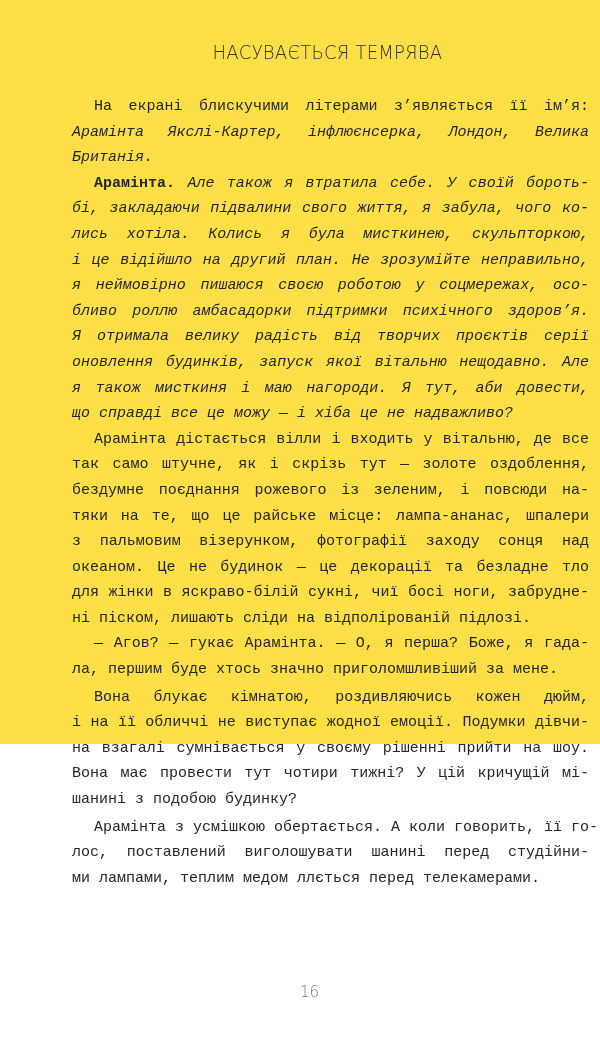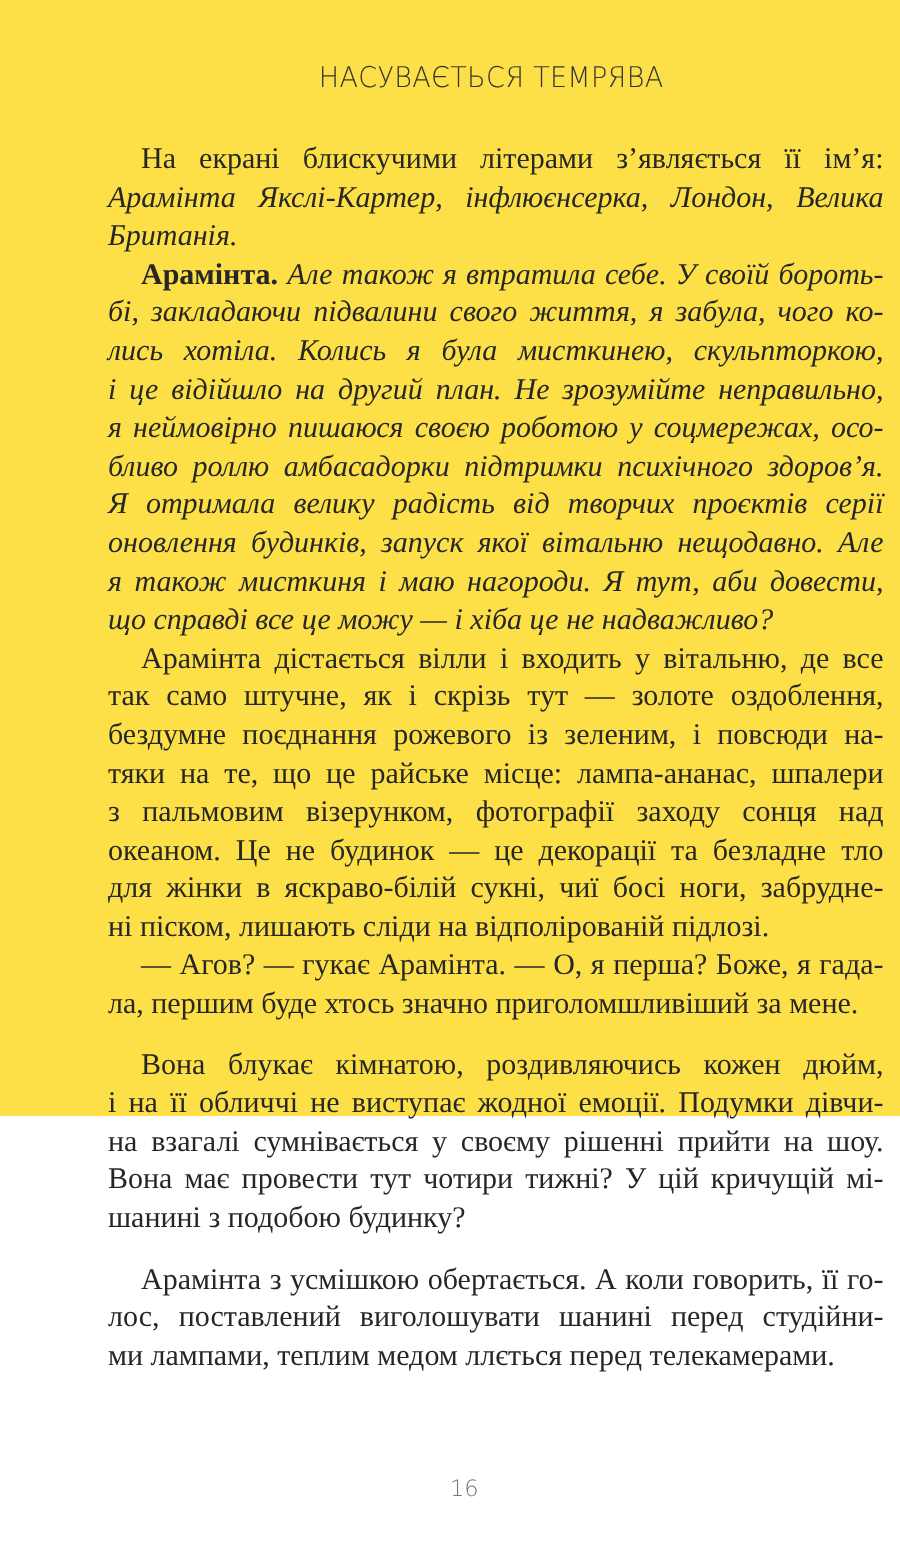--- a/index.html
+++ b/index.html
@@ -32,39 +32,39 @@
       letter-spacing: 0.2px;
       color: #333;
       transform: scaleX(0.95);
       transform-origin: 327px 0;
     }
     .body-text {
       position: absolute;
       left: 72px;
       top: 94px;
       width: 517px;
-      font-family: Liberation Serif, serif;
-      font-size: 20px;
+      font-family: Liberation Mono, monospace;
+      font-size: 15px;
       color: #262626;
     }
     .line {
       height: 25.6px;
       line-height: 25.6px;
       white-space: nowrap;
       text-align: justify;
       text-align-last: justify;
     }
     .line.last {
       text-align-last: left;
     }
     .line.indent {
       padding-left: 22px;
     }
     .line.gap {
-      margin-top: 15px;
+      margin-top: 2px;
     }
     .it { font-style: italic; }
     .b { font-weight: bold; }
     .page-number {
       position: absolute;
       top: 983px;
       left: 300px;
       width: 40px;
       text-align: left;
       font-family: "DejaVu Sans", sans-serif;

